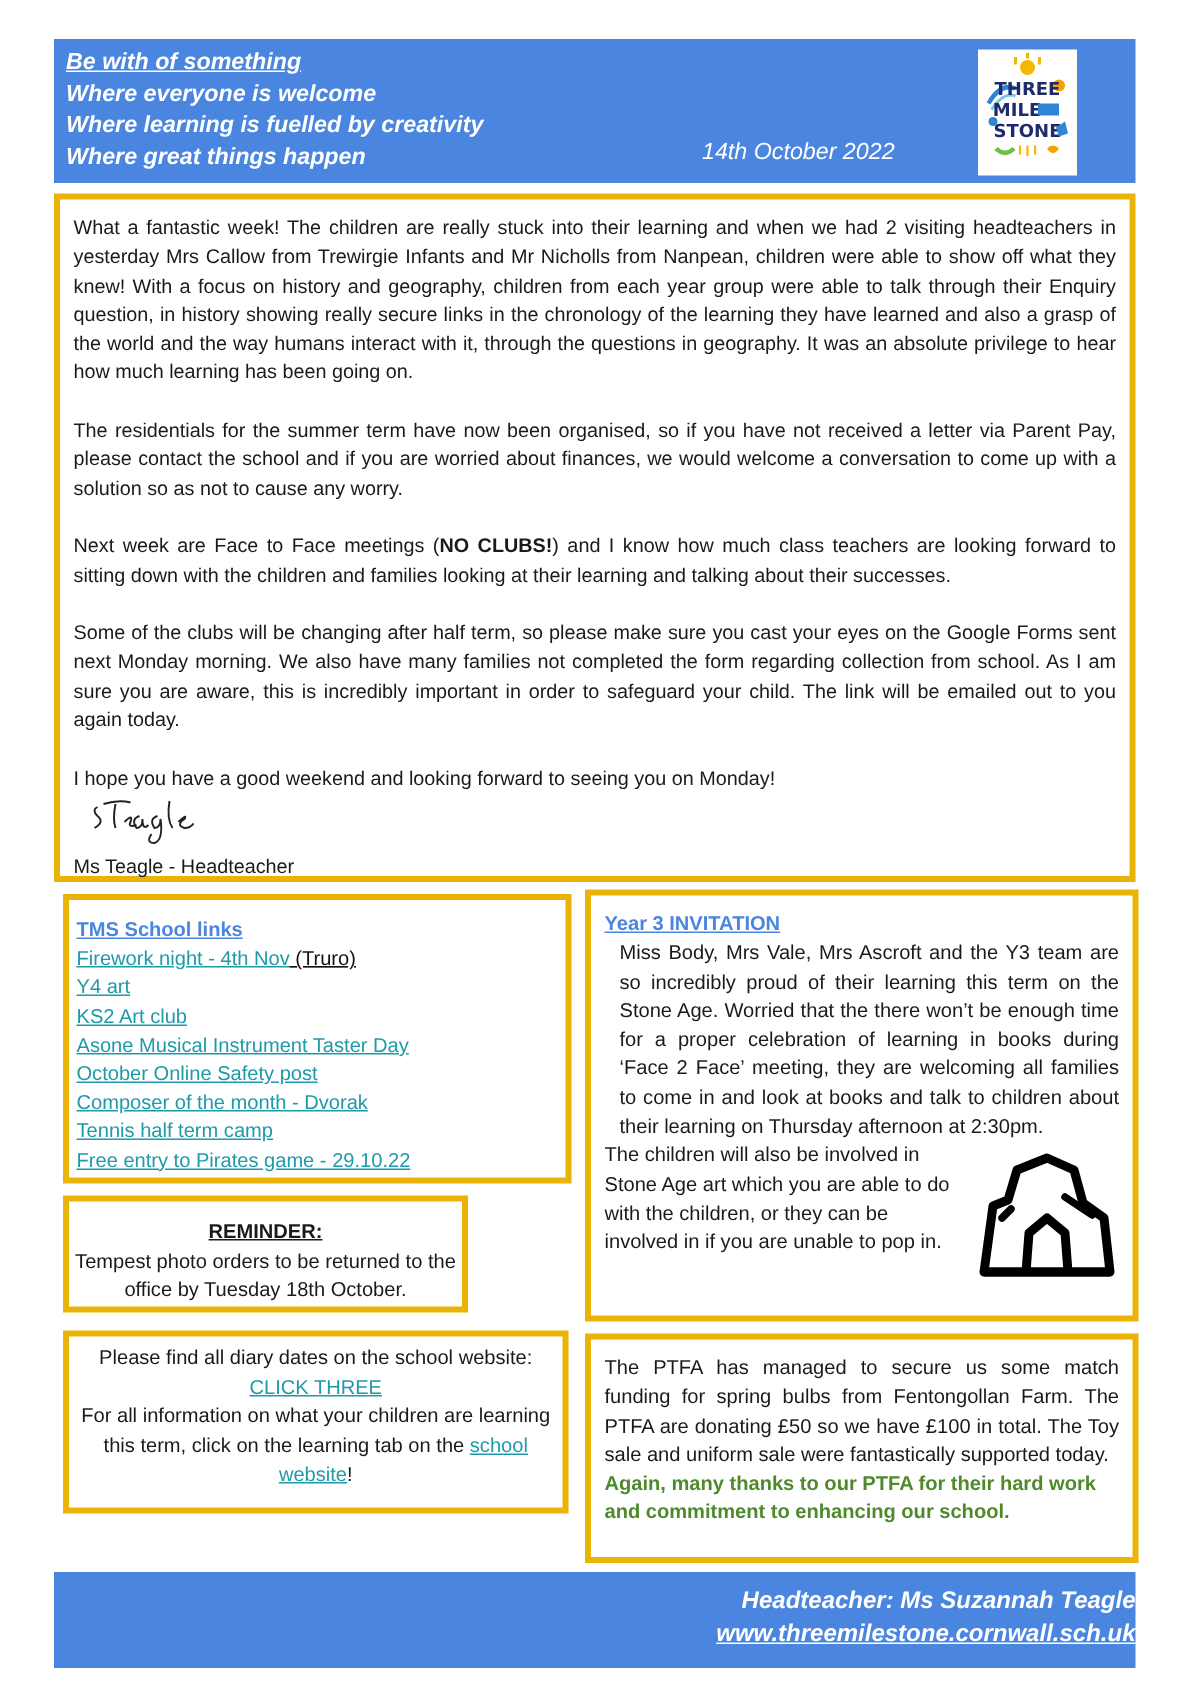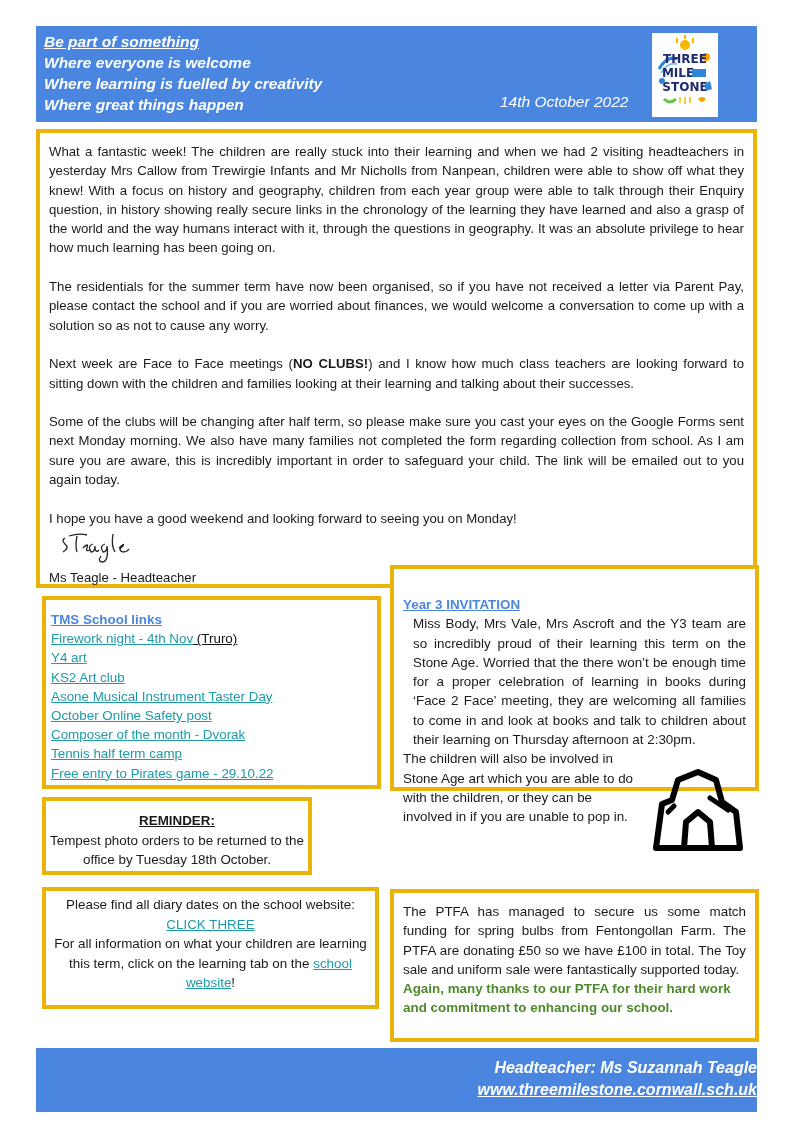--- a/index.html
+++ b/index.html
@@ -6,21 +6,21 @@
   body { width: 793px; height: 1121px; position: relative; overflow: hidden;
          font-family: "Liberation Sans", "DejaVu Sans", sans-serif; color: #1a1a1a; }
   .abs { position: absolute; box-sizing: border-box; }
 
   
   .header { left: 36px; top: 26px; width: 721px; height: 96px; background: #4a86e0; }
   .motto { left: 8px; top: 5px; color: #fff; font-style: italic; font-weight: bold;
            font-size: 15.5px; line-height: 21px; }
   .motto .l0 { text-decoration: underline; display: block; }
   .motto span { display: block; }
-  .date { left: 464px; top: 67px; color: #fff; font-style: italic; font-size: 15.5px; }
+  .date { left: 432px; top: 67px; color: #fff; font-style: italic; font-size: 15.5px; }
   .logo { left: 616px; top: 7px; width: 66px; height: 84px; background: #fff;
           display: flex; align-items: center; justify-content: center; }
 
   
   .gbox { border: 4px solid #eab308; background: #fff; }
   .letter { left: 36px; top: 129px; width: 721px; height: 459px; padding: 9px 9px 0 9px;
             font-size: 13.2px; line-height: 19.3px; text-align: justify; }
   .letter p { margin: 0 0 19.3px 0; }
   .sig { height: 34px; margin: -12px 0 4px 10px; }
 
@@ -31,42 +31,42 @@
   .links .plain { color: #111; text-decoration: underline; }
 
   .reminder { left: 42px; top: 797px; width: 270px; height: 78px; text-align: center;
               font-size: 13.4px; line-height: 19.5px; padding-top: 10px; }
   .reminder .rt { font-weight: bold; text-decoration: underline; display: block; }
 
   .diary { left: 42px; top: 887px; width: 337px; height: 122px; text-align: center;
            font-size: 13.4px; line-height: 19.5px; padding-top: 4px; }
   .diary .lk { color: #1e9aa9; text-decoration: underline; }
 
-  .invite { left: 390px; top: 565px; width: 369px; height: 226px; padding: 26px 9px 0 9px;
+  .invite { left: 390px; top: 593px; width: 369px; height: 288px; padding: 9px 9px 0 9px;
             font-size: 13.4px; line-height: 19.3px; }
   .invite .title { color: #4a86e0; font-weight: bold; text-decoration: underline; display: block; }
   .invite .just { text-align: justify; margin-left: 10px; }
   .invite .narrow { width: 240px; }
   .cave { left: 648px; top: 768px; width: 96px; height: 84px; }
 
   .ptfa { left: 390px; top: 889px; width: 369px; height: 153px; padding: 9px 9px 0 9px;
           font-size: 13.4px; line-height: 19.3px; text-align: justify; }
   .ptfa .thanks { color: #4e8a2c; font-weight: bold; text-align: left; }
 
   .footer { left: 36px; top: 1048px; width: 721px; height: 64px; background: #4a86e0;
             color: #fff; text-align: right; font-style: italic; font-weight: bold;
             font-size: 16px; line-height: 22px; padding-top: 9px; }
   .footer .url { text-decoration: underline; display: block; }
 </style>
 </head>
 <body>
 
 <div class="abs header">
   <div class="abs motto">
-    <span class="l0">Be part of something</span>
+    <span class="l0">Be with of something</span>
     <span>Where everyone is welcome</span>
     <span>Where learning is fuelled by creativity</span>
     <span>Where great things happen</span>
   </div>
   <div class="abs date">14th October 2022</div>
   <div class="abs logo">
     <svg width="62" height="80" viewBox="0 0 62 80">
       <g fill="#f5b800">
           <circle cx="31" cy="10" r="5"></circle>
           <rect x="22" y="3" width="2" height="5"></rect>

